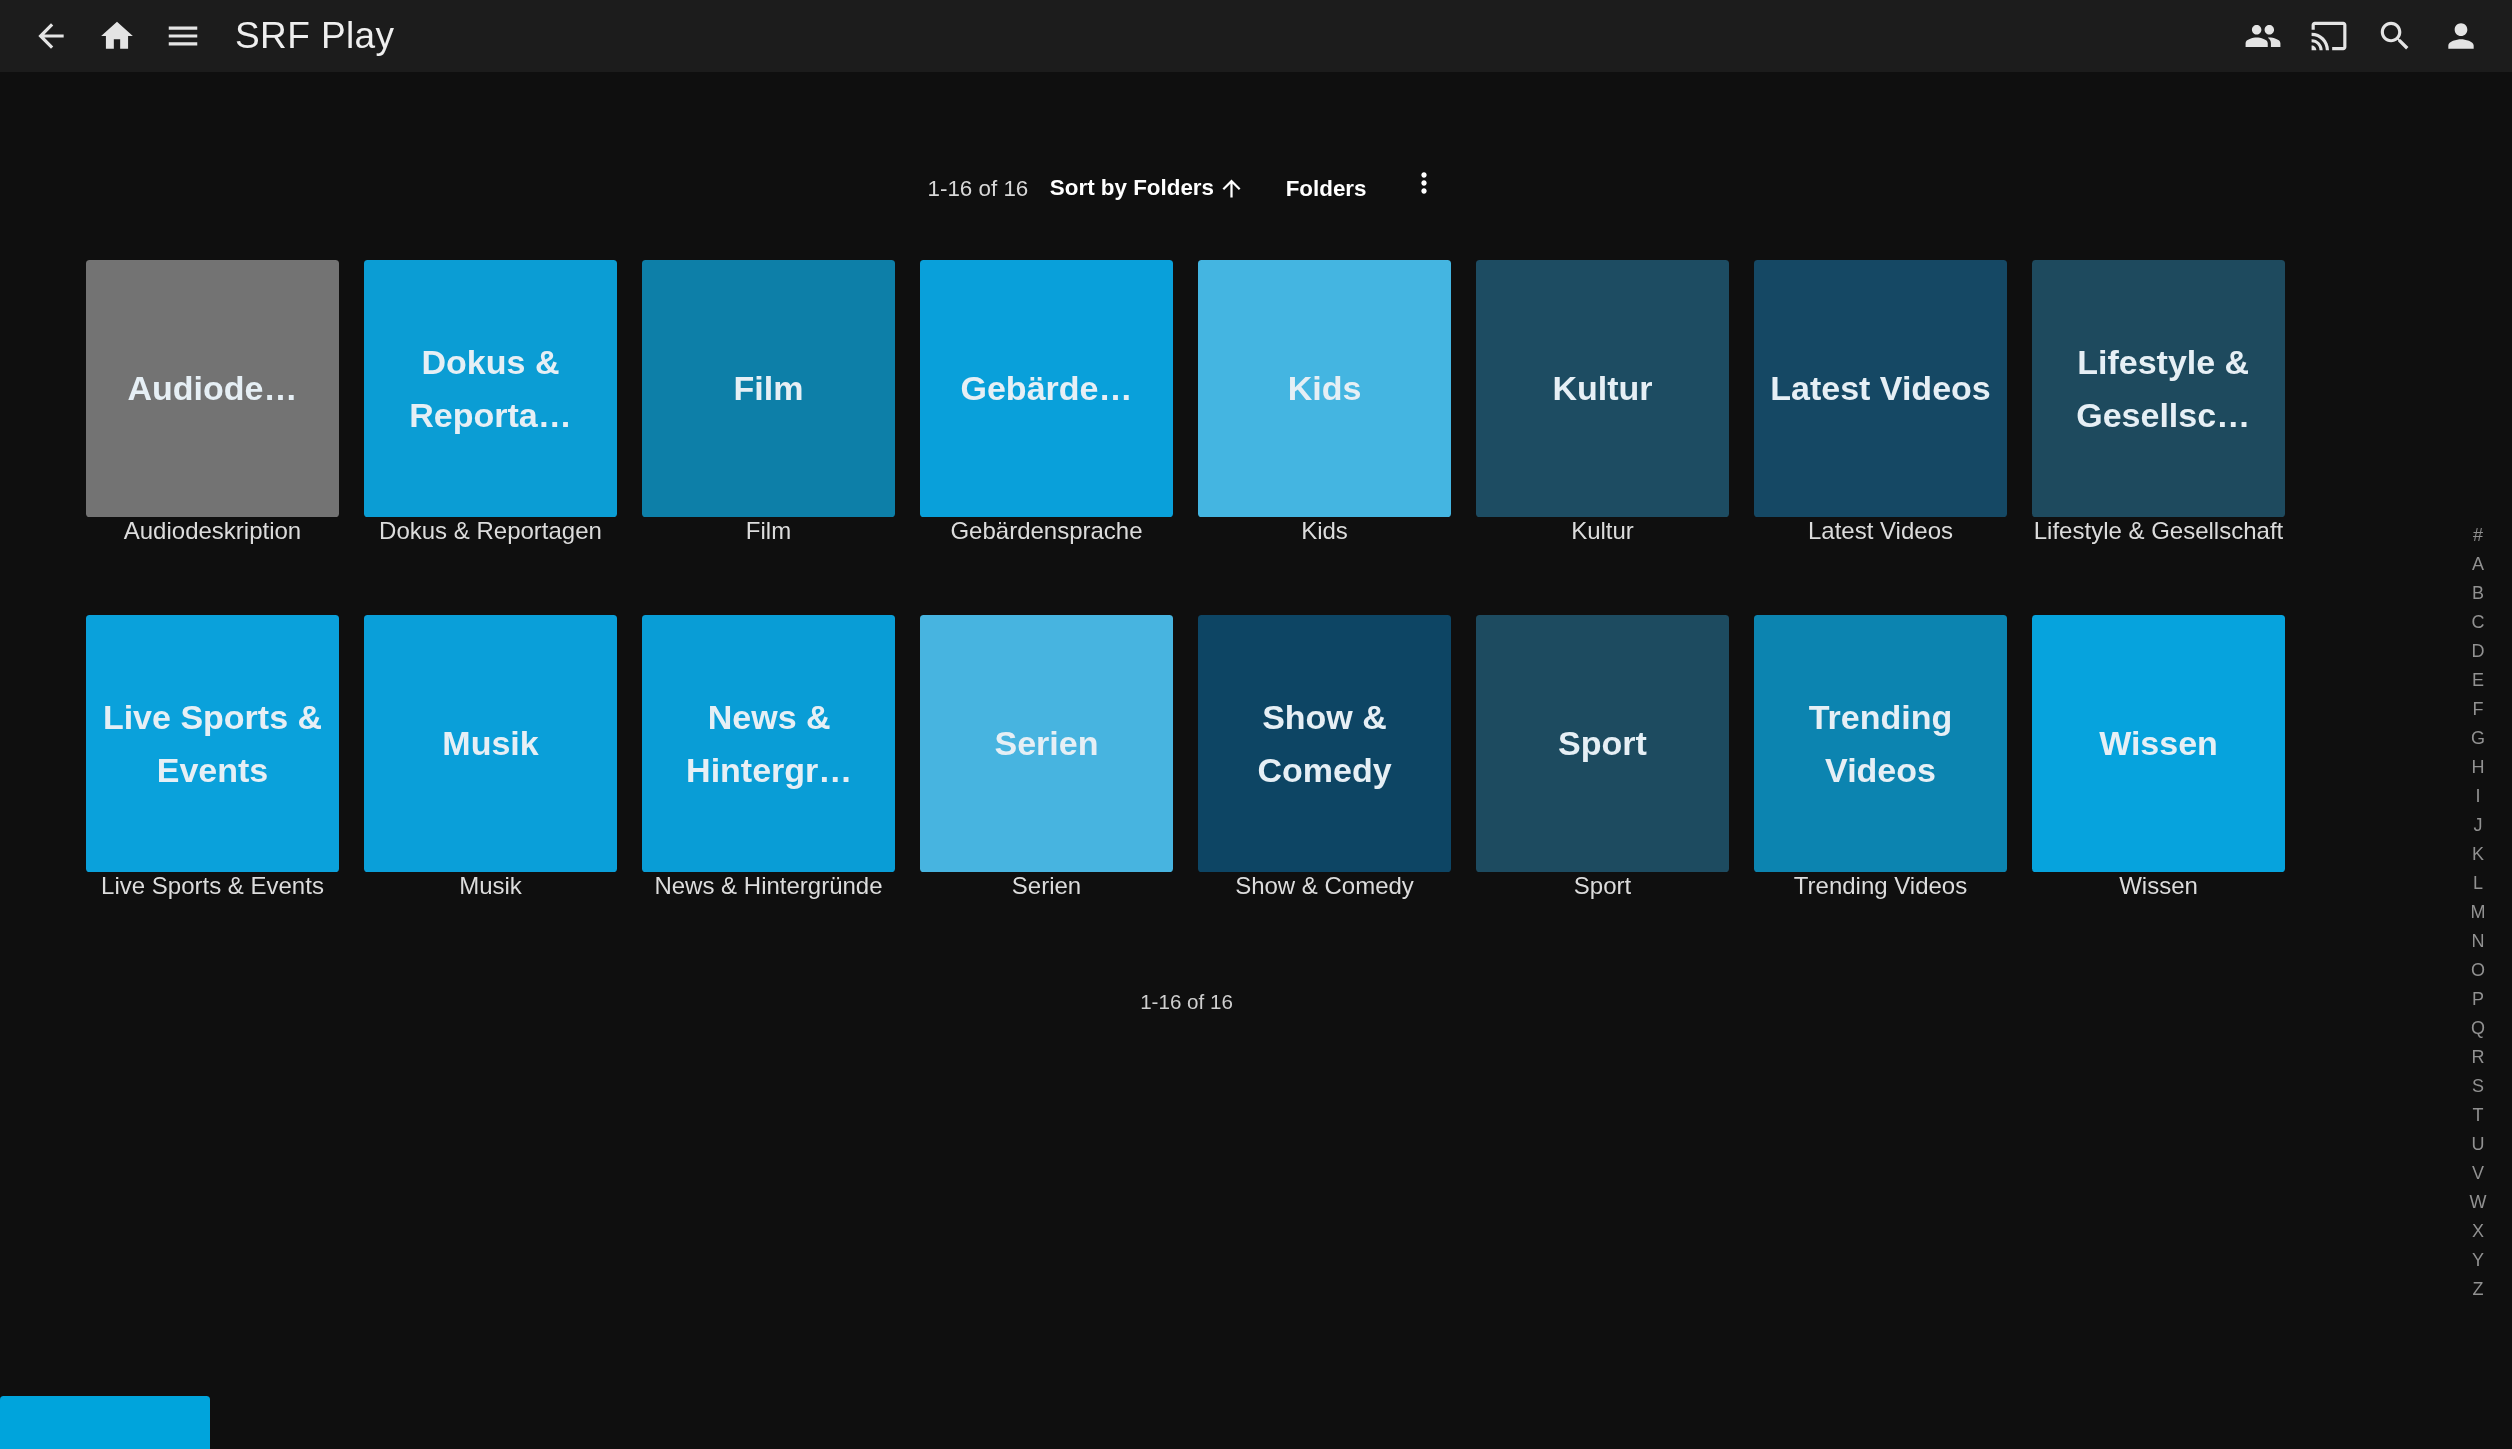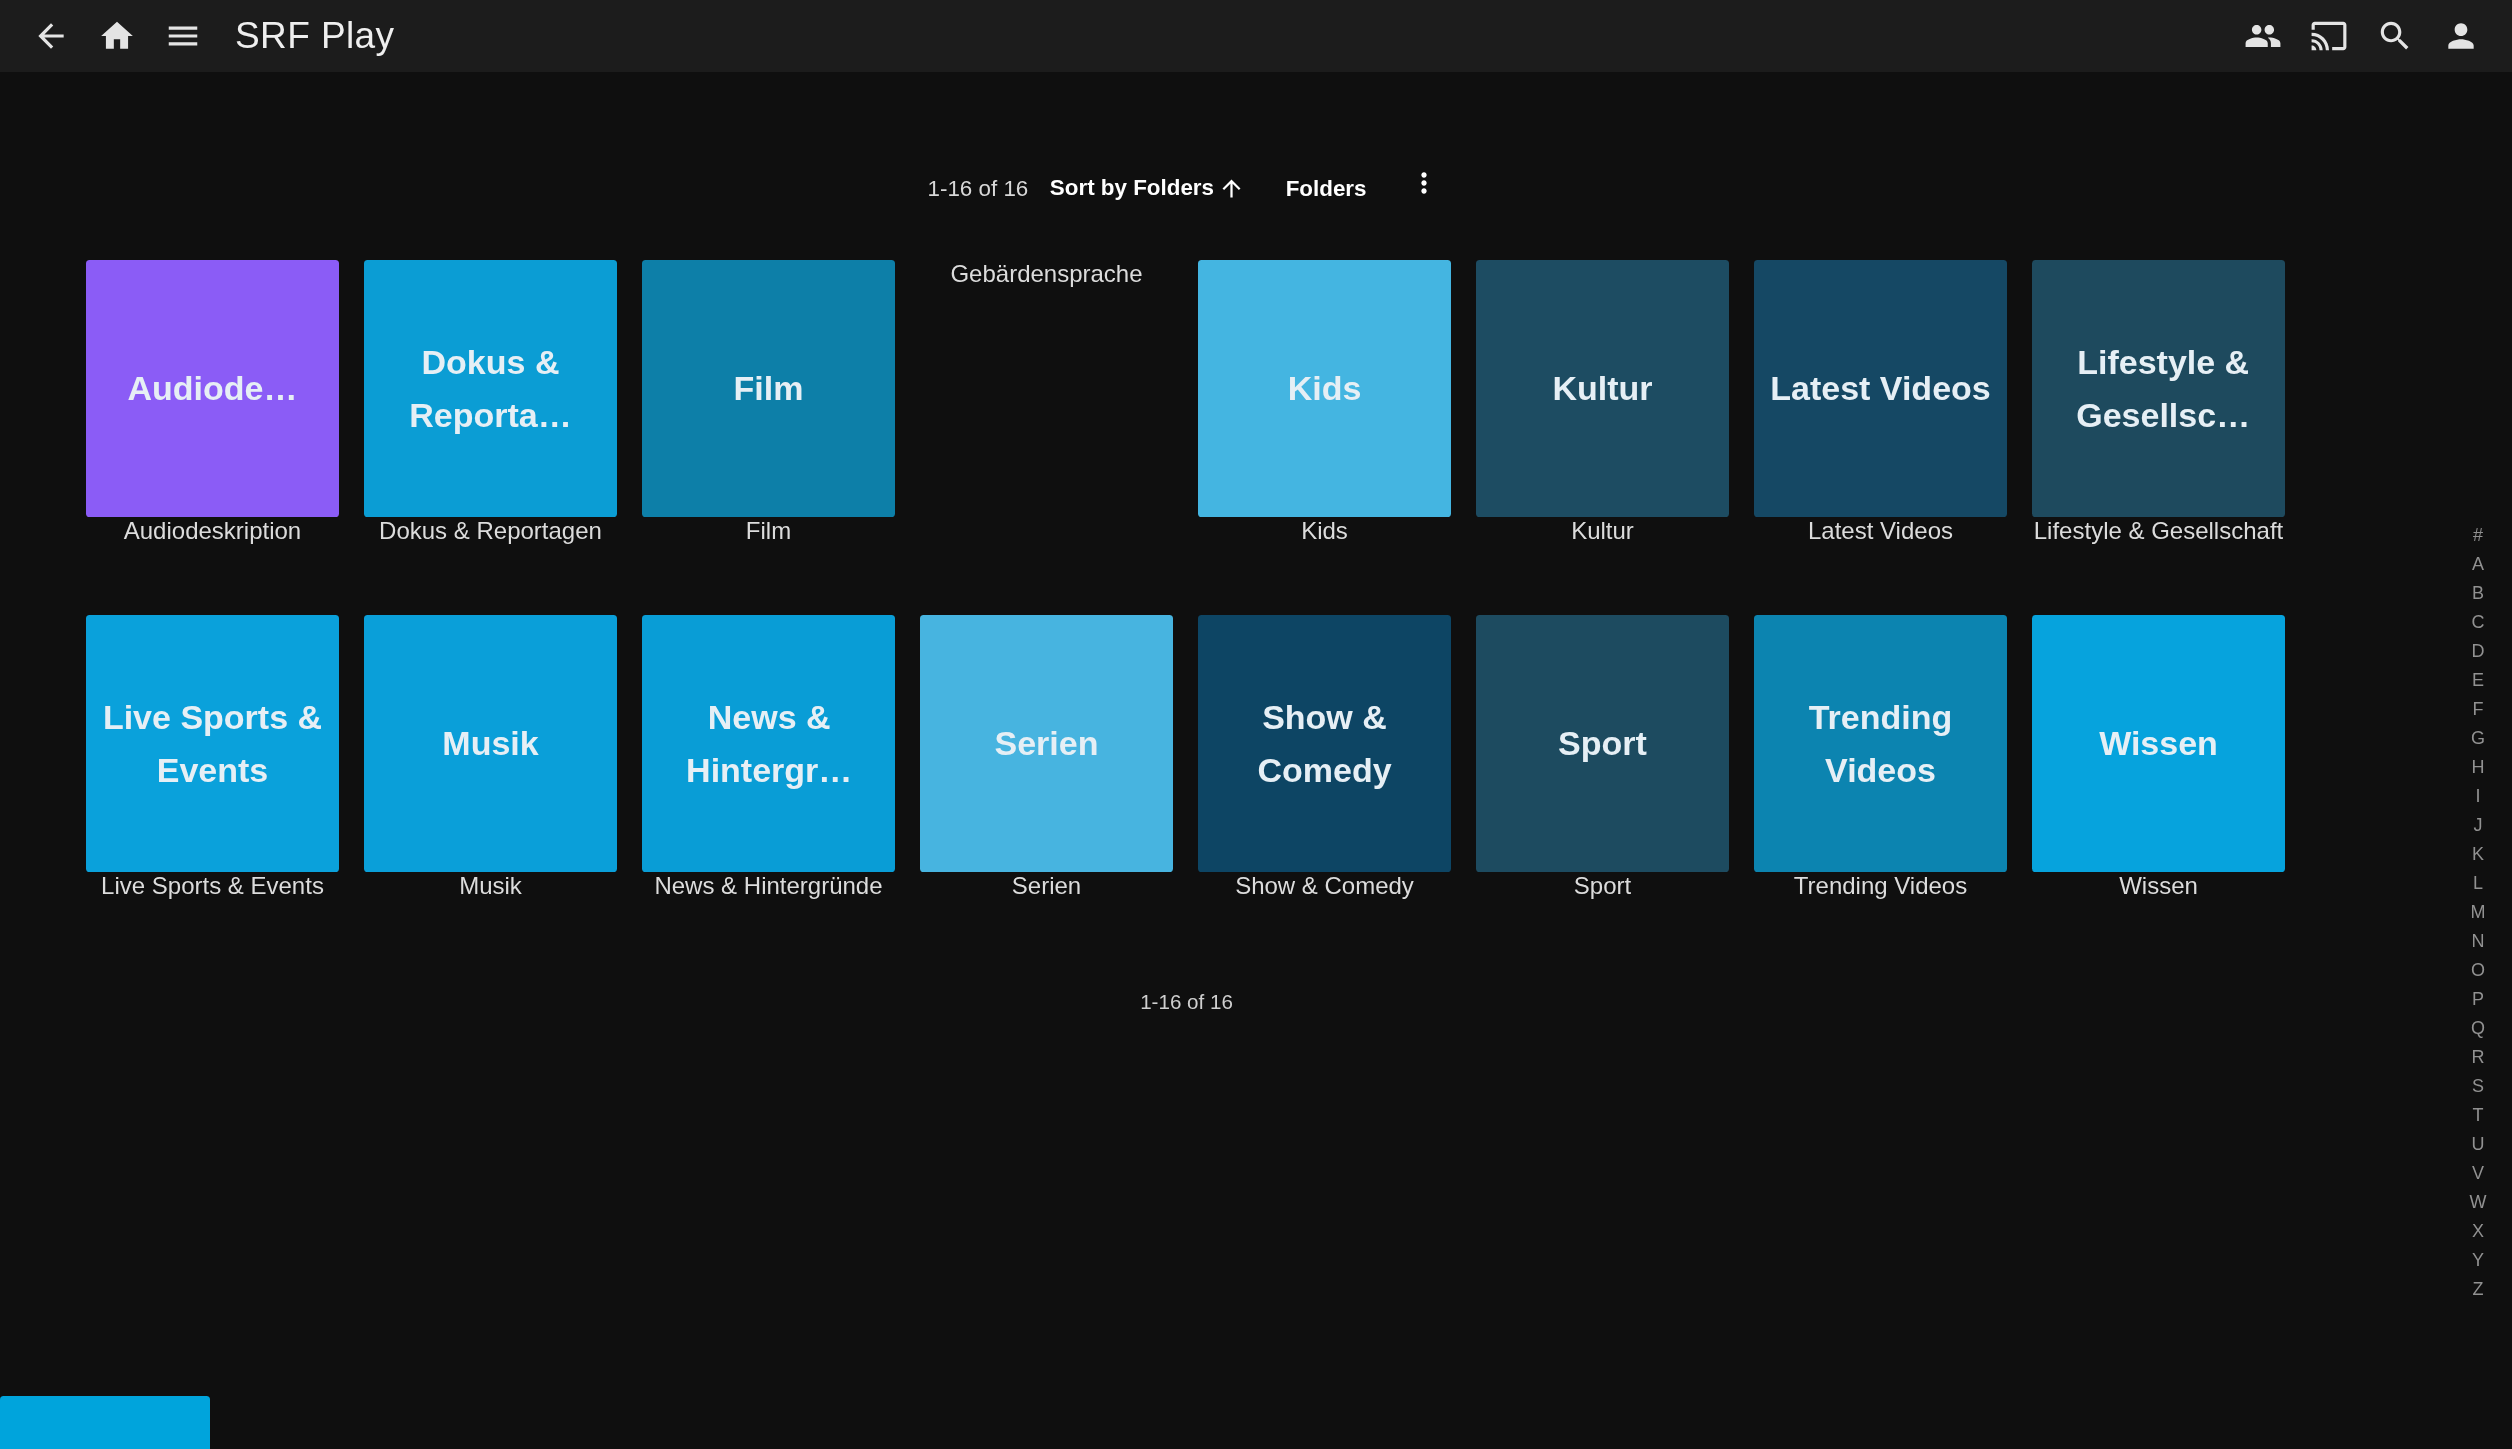--- a/index.html
+++ b/index.html
@@ -143,38 +143,41 @@
     </span>
     <span class="tool-btn more-btn">
       <svg viewBox="0 0 24 24">
           <path d="M12 8c1.1 0 2-.9 2-2s-.9-2-2-2-2 .9-2 2 .9 2 2 2zm0 2c-1.1 0-2 .9-2 2s.9 2 2 2 2-.9 2-2-.9-2-2-2zm0 6c-1.1 0-2 .9-2 2s.9 2 2 2 2-.9 2-2-.9-2-2-2z"></path>
         </svg>
     </span>
   </div>
 
   <div class="grid">
       <div class="card">
-        <div class="tile" style="background: #8b5cf6;">
+        <div class="tile" style="background: #737373;">
           <div class="tile-label">Audiode…</div>
         </div>
         <div class="caption">Audiodeskription</div>
       </div>
       <div class="card">
         <div class="tile" style="background: rgb(11, 157, 212);">
           <div class="tile-label">Dokus &amp; Reporta…</div>
         </div>
         <div class="caption">Dokus &amp; Reportagen</div>
       </div>
       <div class="card">
         <div class="tile" style="background: rgb(13, 127, 168);">
           <div class="tile-label">Film</div>
         </div>
         <div class="caption">Film</div>
       </div>
       <div class="card">
+        <div class="tile" style="background: rgb(9, 160, 218);">
+          <div class="tile-label">Gebärde…</div>
+        </div>
         <div class="caption">Gebärdensprache</div>
       </div>
       <div class="card">
         <div class="tile" style="background: rgb(68, 181, 225);">
           <div class="tile-label">Kids</div>
         </div>
         <div class="caption">Kids</div>
       </div>
       <div class="card">
         <div class="tile" style="background: rgb(29, 76, 98);">

